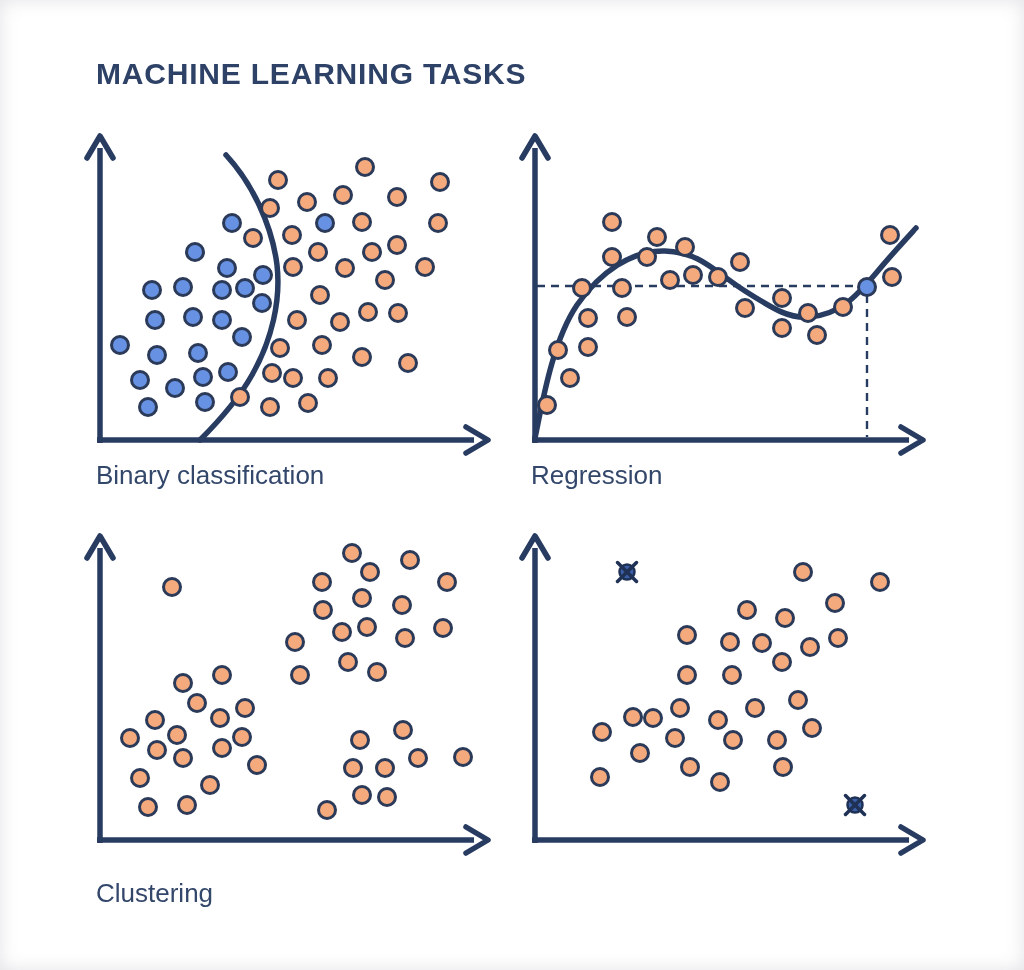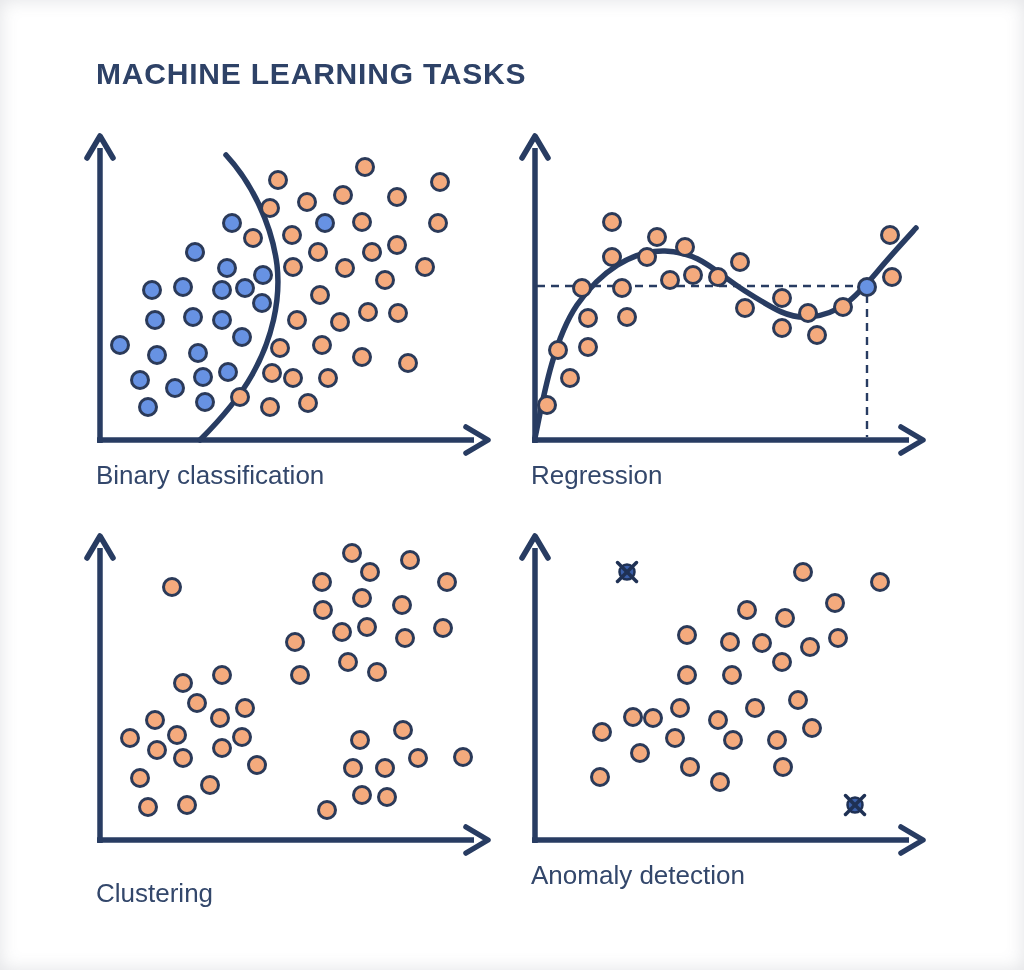--- a/index.html
+++ b/index.html
@@ -232,14 +232,13 @@
           <line x1="845.5" y1="814.5" x2="864.5" y2="795.5" stroke="#1f3154" stroke-width="3.5" stroke-linecap="round"></line>
         </g>
       </g>
     </svg>
 
   <h1 class="page-title">MACHINE LEARNING TASKS</h1>
 
   <p class="panel-label label-regress">Regression</p>
   <p class="panel-label label-binary">Binary classification</p>
   <p class="panel-label label-cluster">Clustering</p>
-  <p class="panel-label label-anomaly">Anomaly detection</p>
 </div>
 
 </body></html>

